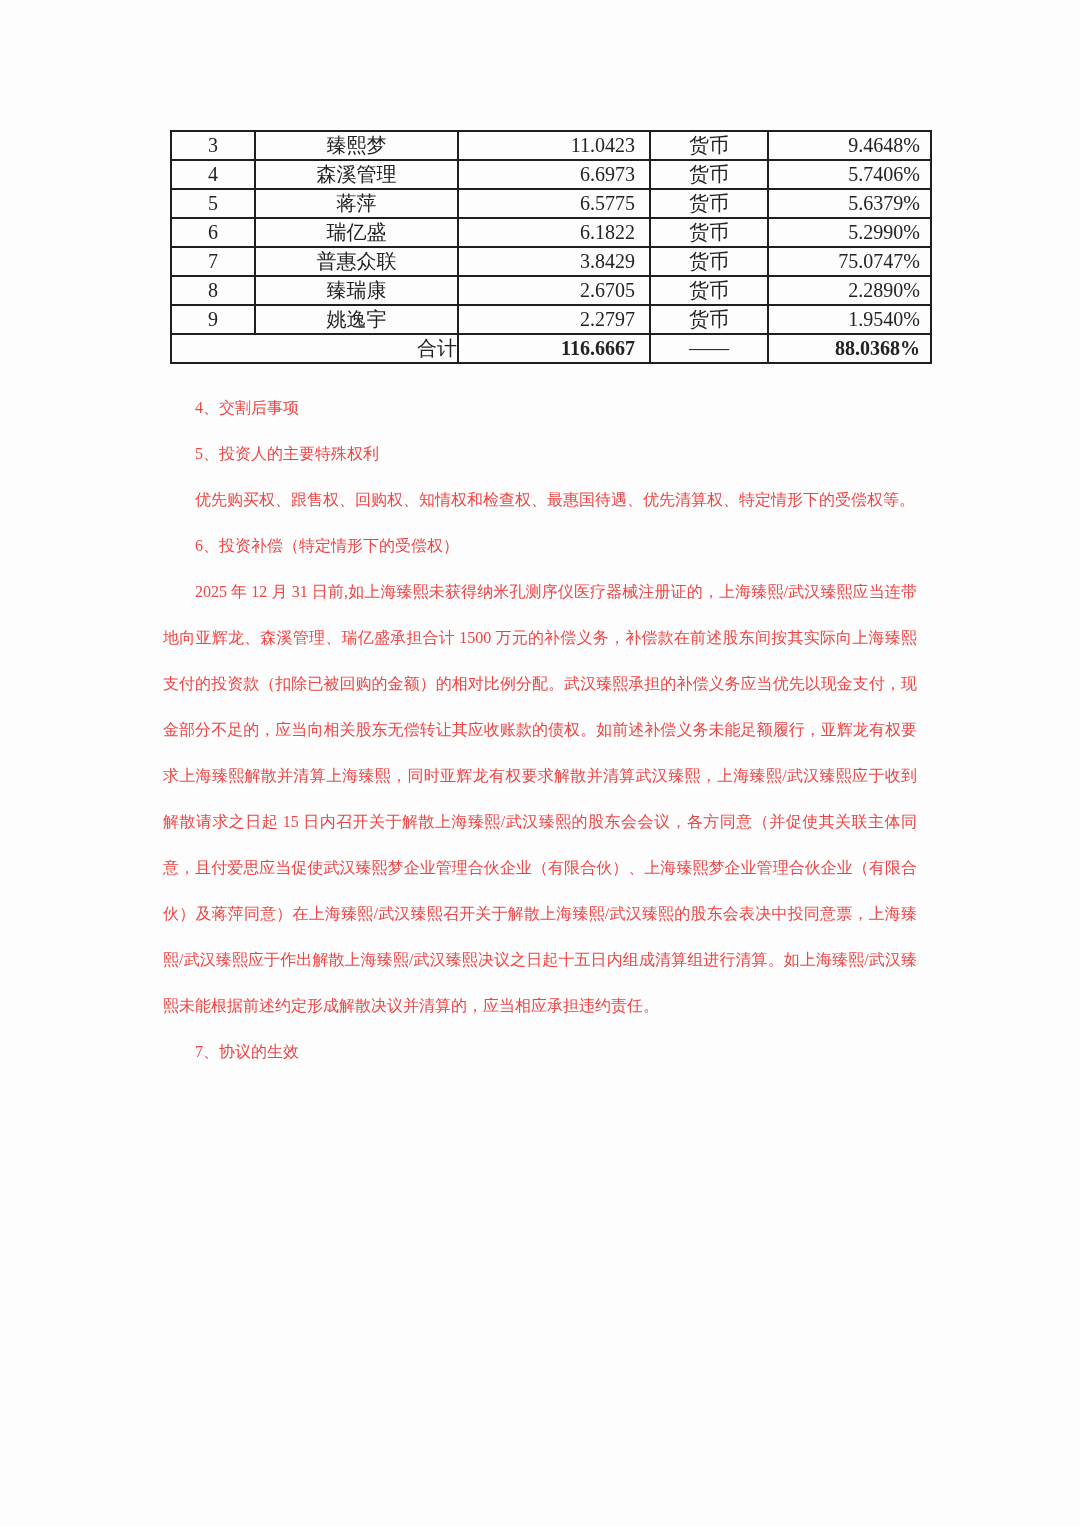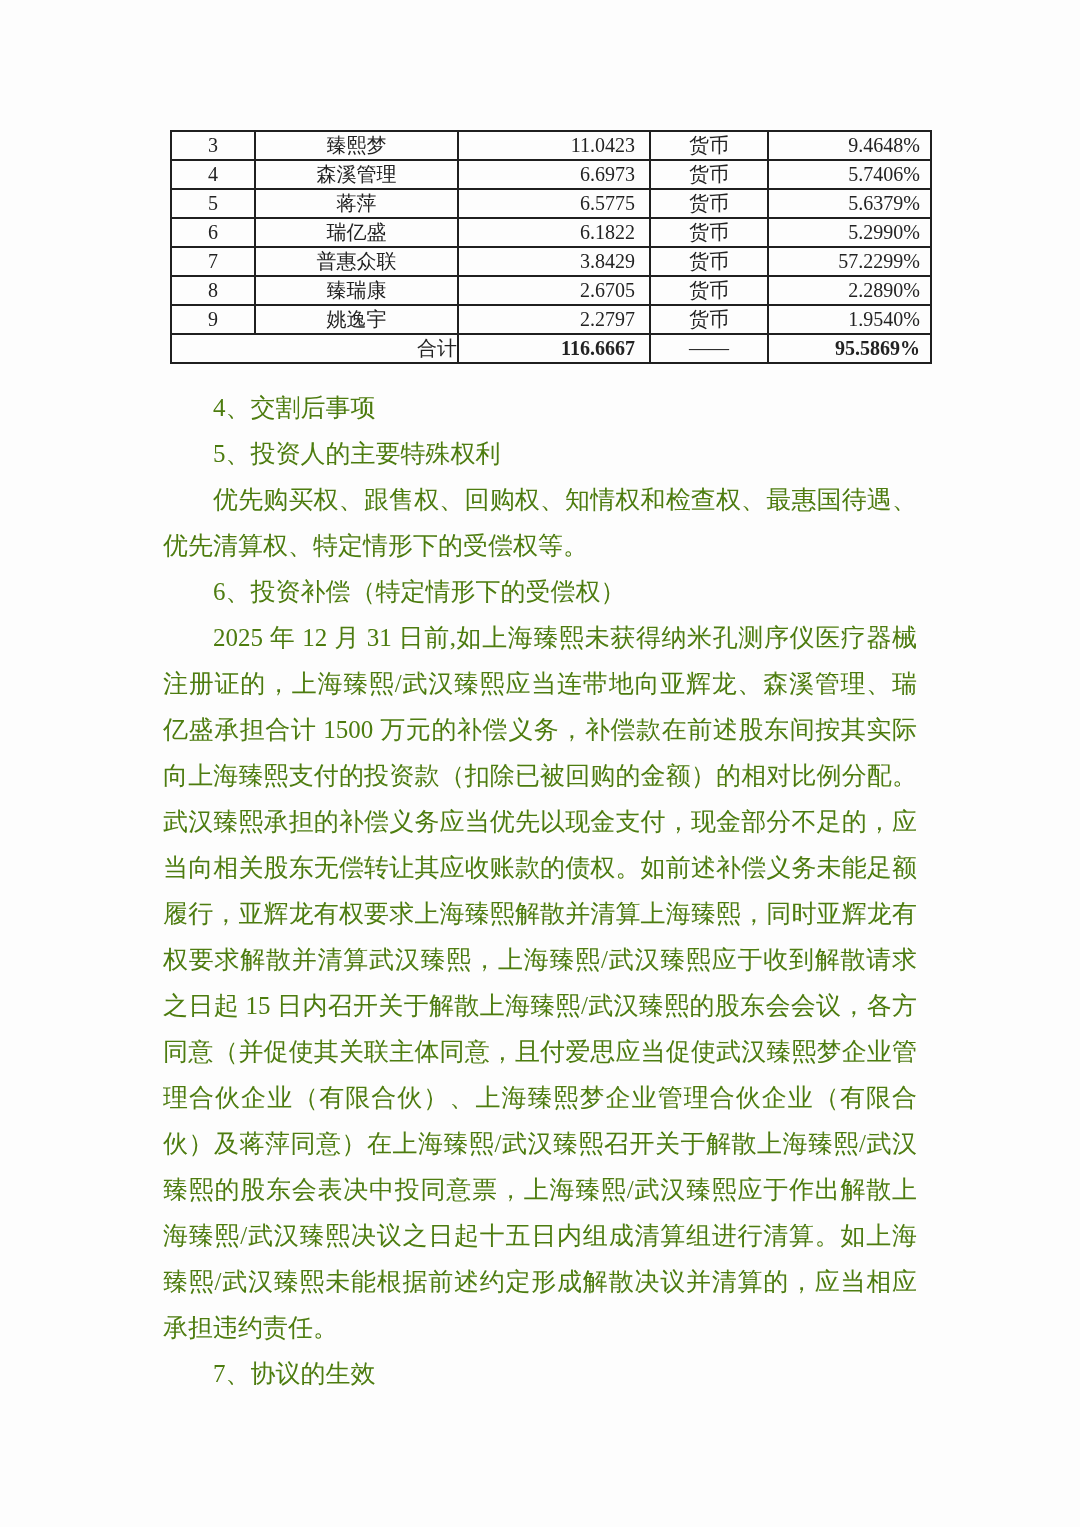--- a/index.html
+++ b/index.html
@@ -36,24 +36,24 @@
   .c-name { text-align: center; }
   .c-amt  { text-align: right; padding-right: 14px !important; border-radius: 13px; }
   .c-type { text-align: center; }
   .c-pct  { text-align: right; padding-right: 10px !important; }
   .c-total-label { text-align: right; }
   .bold { font-weight: 700; margin-left: 9px; }
   
   .content {
     margin: 21px 163px 0 163px;
     width: 754px;
-    font-size: 25px;
+    font-size: 16px;
     line-height: 46px;
     text-align: justify;
-    color: #4d7c0f;
+    color: #ef4444;
   }
   .content p {
     margin: 0;
     padding: 0;
     text-indent: 2em;
   }
 </style>
 </head>
 <body>
 
@@ -94,41 +94,41 @@
         <td class="c-name">瑞亿盛</td>
         <td class="c-amt">6.1822</td>
         <td class="c-type">货币</td>
         <td class="c-pct">5.2990%</td>
       </tr>
       <tr>
         <td class="c-no">7</td>
         <td class="c-name">普惠众联</td>
         <td class="c-amt">3.8429</td>
         <td class="c-type">货币</td>
-        <td class="c-pct">57.2299%</td>
+        <td class="c-pct">75.0747%</td>
       </tr>
       <tr>
         <td class="c-no">8</td>
         <td class="c-name">臻瑞康</td>
         <td class="c-amt">2.6705</td>
         <td class="c-type">货币</td>
         <td class="c-pct">2.2890%</td>
       </tr>
       <tr>
         <td class="c-no">9</td>
         <td class="c-name">姚逸宇</td>
         <td class="c-amt">2.2797</td>
         <td class="c-type">货币</td>
         <td class="c-pct">1.9540%</td>
       </tr>
       <tr>
         <td class="c-total-label" colspan="2">合计</td>
         <td class="c-amt bold">116.6667</td>
         <td class="c-type">——</td>
-        <td class="c-pct bold">95.5869%</td>
+        <td class="c-pct bold">88.0368%</td>
       </tr>
     </tbody>
   </table>
 
   <div class="content">
     <p>4、交割后事项</p>
     <p>5、投资人的主要特殊权利</p>
     <p>优先购买权、跟售权、回购权、知情权和检查权、最惠国待遇、优先清算权、特定情形下的受偿权等。</p>
     <p>6、投资补偿（特定情形下的受偿权）</p>
     <p>2025 年 12 月 31 日前,如上海臻熙未获得纳米孔测序仪医疗器械注册证的，上海臻熙/武汉臻熙应当连带地向亚辉龙、森溪管理、瑞亿盛承担合计 1500 万元的补偿义务，补偿款在前述股东间按其实际向上海臻熙支付的投资款（扣除已被回购的金额）的相对比例分配。武汉臻熙承担的补偿义务应当优先以现金支付，现金部分不足的，应当向相关股东无偿转让其应收账款的债权。如前述补偿义务未能足额履行，亚辉龙有权要求上海臻熙解散并清算上海臻熙，同时亚辉龙有权要求解散并清算武汉臻熙，上海臻熙/武汉臻熙应于收到解散请求之日起 15 日内召开关于解散上海臻熙/武汉臻熙的股东会会议，各方同意（并促使其关联主体同意，且付爱思应当促使武汉臻熙梦企业管理合伙企业（有限合伙）、上海臻熙梦企业管理合伙企业（有限合伙）及蒋萍同意）在上海臻熙/武汉臻熙召开关于解散上海臻熙/武汉臻熙的股东会表决中投同意票，上海臻熙/武汉臻熙应于作出解散上海臻熙/武汉臻熙决议之日起十五日内组成清算组进行清算。如上海臻熙/武汉臻熙未能根据前述约定形成解散决议并清算的，应当相应承担违约责任。</p>

